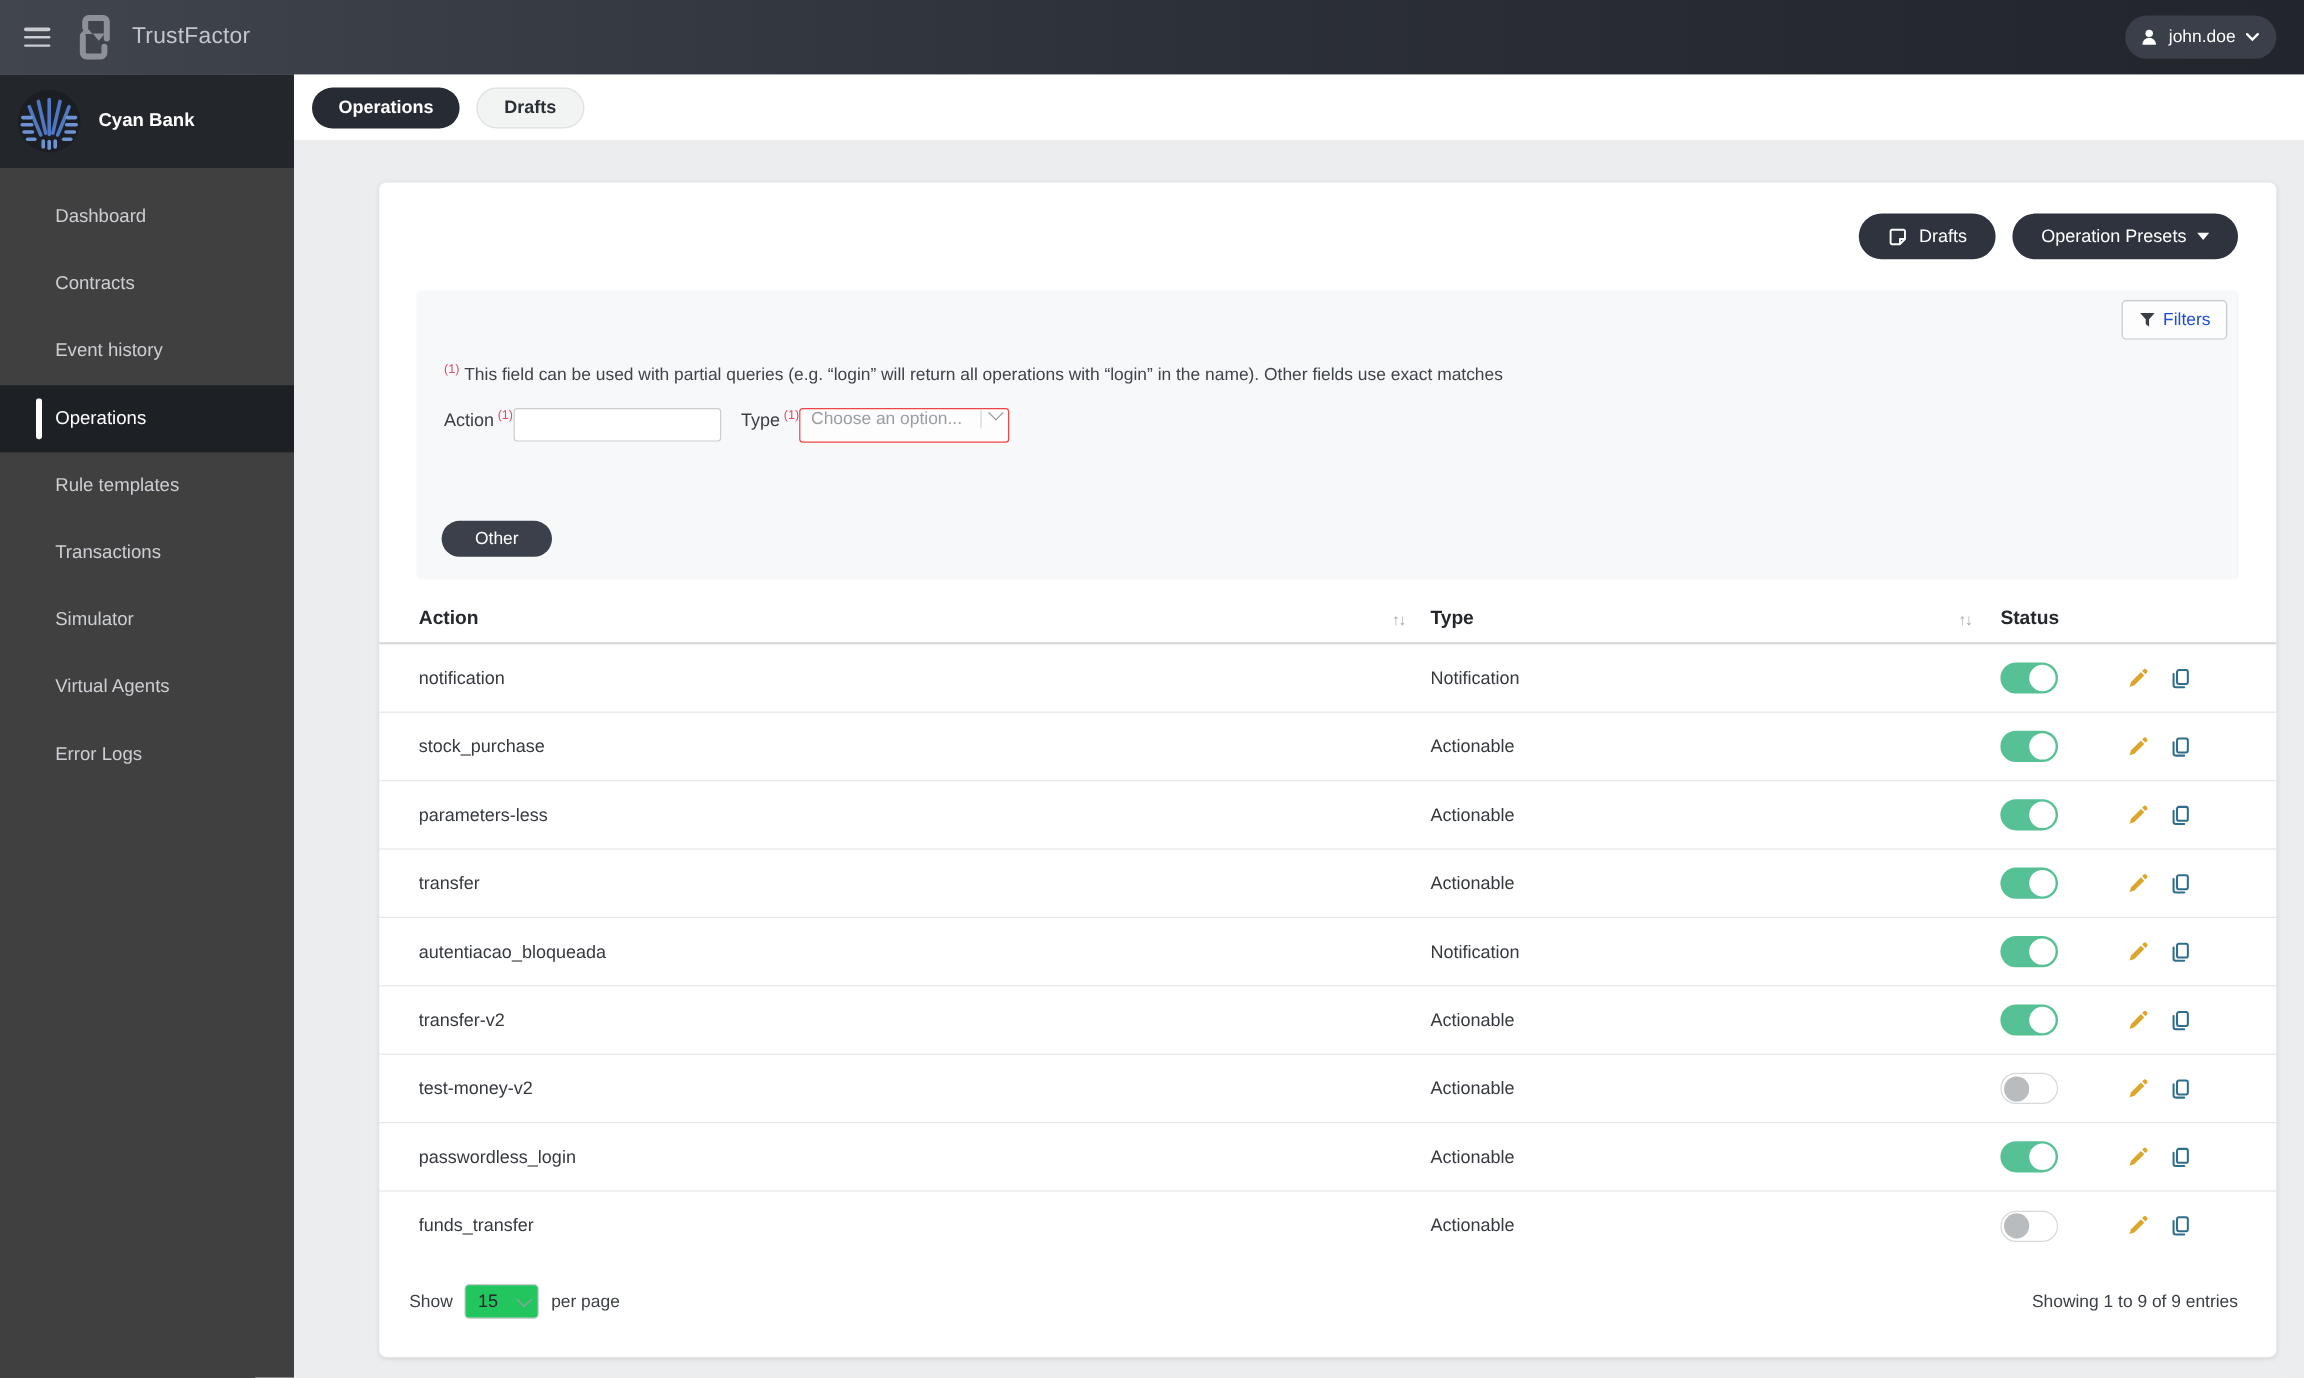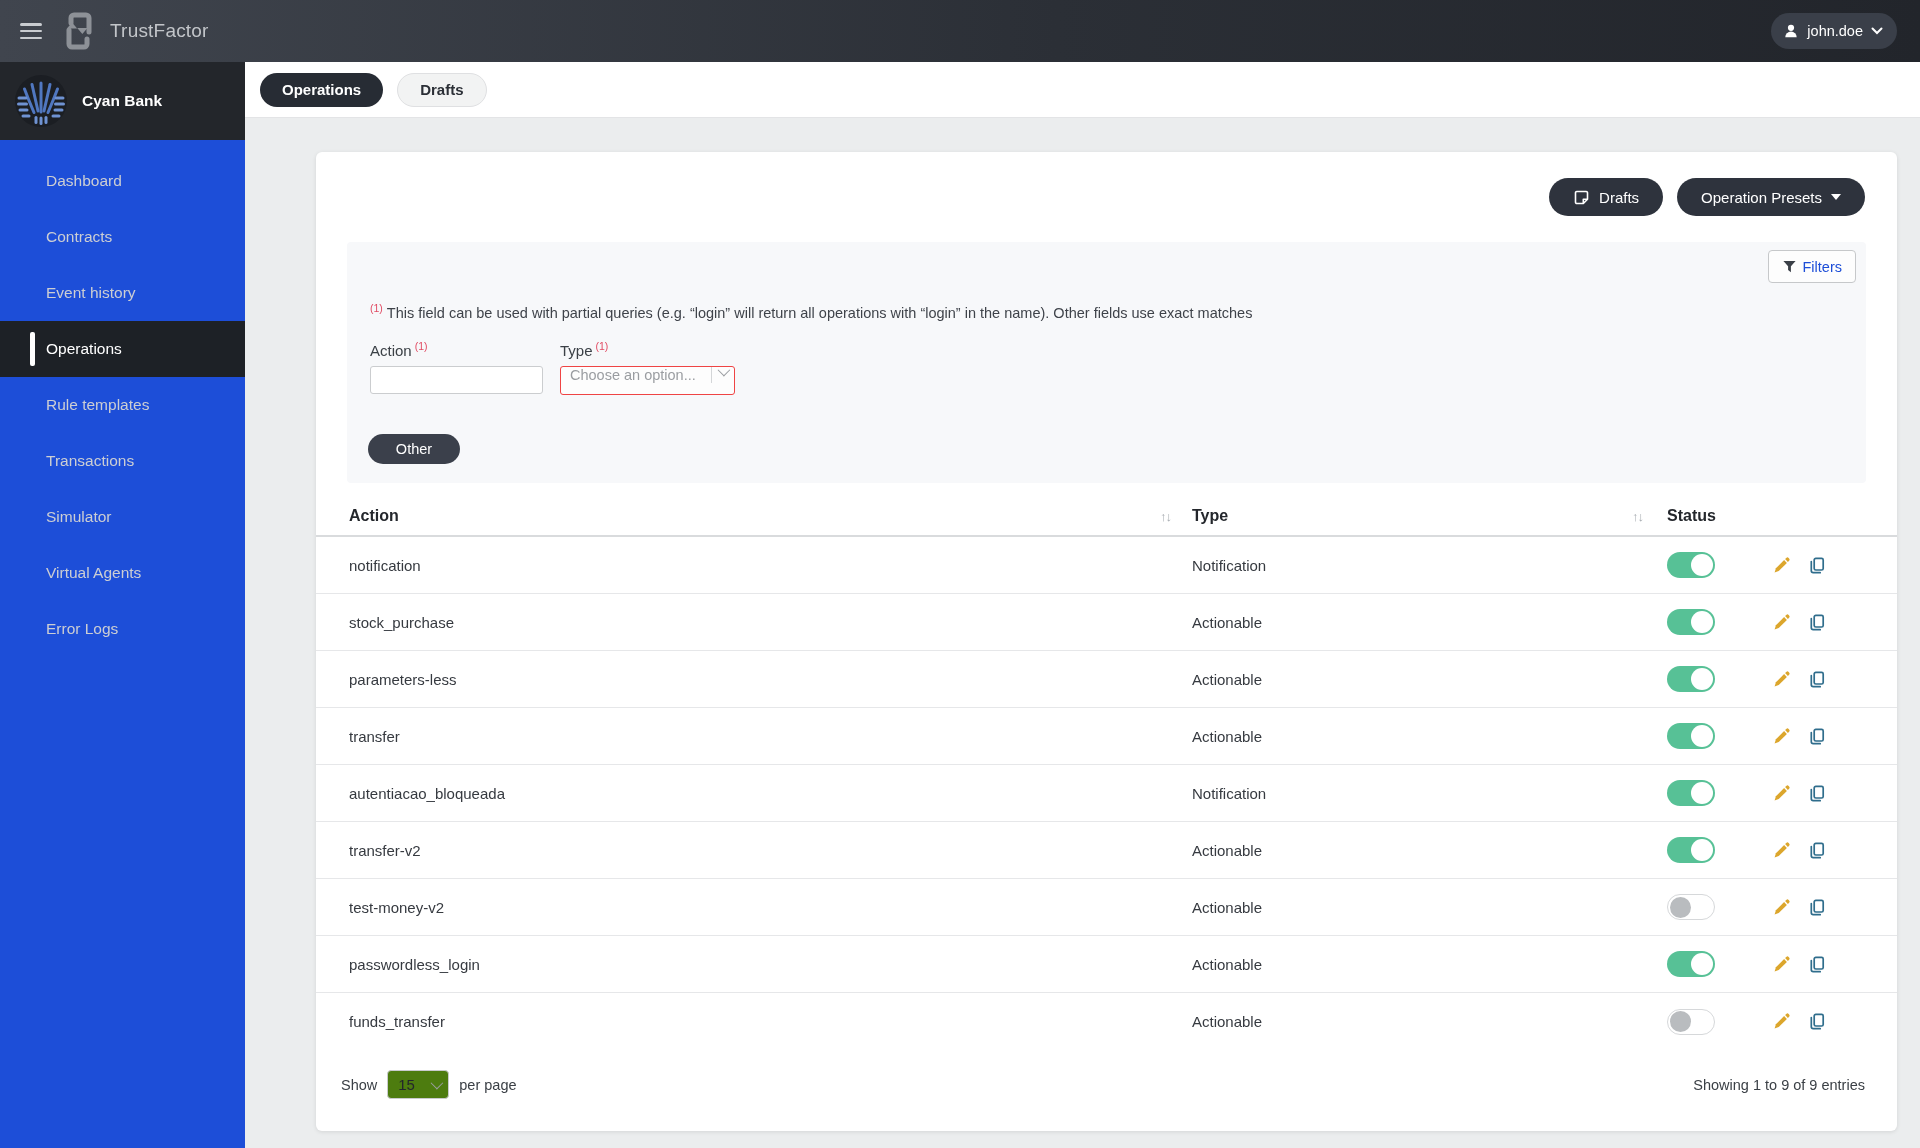--- a/index.html
+++ b/index.html
@@ -20,21 +20,21 @@
   .hamburger { width:22px; height:16px; margin-left:20px; display:flex; flex-direction:column; justify-content:space-between; cursor:pointer; }
   .hamburger span { display:block; height:2.5px; background:#c9ccd0; border-radius:2px; }
   .tf-logo { margin-left:16px; }
   .app-title { margin-left:10px; color:#c2c5c9; font-size:19px; letter-spacing:.2px; }
   .user-pill {
     position:absolute; right:23px; top:13px; height:36px;
     background:#3a3f49; border-radius:18px; display:flex; align-items:center;
     padding:0 14px 0 12px; gap:8px; color:#fff; font-size:14.5px; cursor:pointer;
   }
   
-  .sidebar { position:absolute; left:0; top:62px; width:245px; height:1086px; background:#1d4ed8; }
+  .sidebar { position:absolute; left:0; top:62px; width:245px; height:1086px; background:#404040; }
   .side-header { height:78px; background:#23262b; display:flex; align-items:center; padding:0 14px; gap:14px; }
   .bank-name { color:#fff; font-weight:bold; font-size:15.5px; }
   .nav { padding-top:13px; }
   .nav-item { position:relative; height:56px; display:flex; align-items:center; padding-left:46px;
     color:#ccced3; font-size:15.5px; cursor:pointer; }
   .nav-item.active { background:#1d2126; color:#fff; }
   .active-bar { position:absolute; left:30px; top:11px; width:5px; height:34px; background:#fff; border-radius:2px; }
   
   .main { position:absolute; left:245px; top:62px; right:0; bottom:0; }
   .tabrow { height:56px; background:#fff; border-bottom:1px solid #e3e4e6; display:flex; align-items:center; padding-left:15px; gap:14px; }
@@ -49,21 +49,21 @@
   .btn-dark { height:38px; background:#2e333d; color:#fff; border:none; border-radius:19px;
     font-family:inherit; font-size:15px; display:flex; align-items:center; gap:9px; padding:0 24px; cursor:pointer; }
   .caret-down { width:0; height:0; border-left:5px solid transparent; border-right:5px solid transparent; border-top:6px solid #fff; }
   
   .filter-panel { position:relative; margin:26px 31px 0 31px; height:241px; background:#f7f8fa; border-radius:4px; padding:8px 10px 0 23px; }
   .filters-btn { position:absolute; right:10px; top:8px; height:33px; background:#fdfdfd; border:1px solid #c6c8ca;
     border-radius:4px; display:flex; align-items:center; gap:6px; padding:0 13px; font-family:inherit; font-size:14.5px; color:#1d4ed8; cursor:pointer; }
   .note-line { position:absolute; left:23px; top:60px; right:90px; font-size:14.5px; color:#3f434a; }
   .sup-red { color:#e14b63; font-size:10.5px; vertical-align:super; margin-right:4px; }
   .field-row { position:absolute; left:23px; top:98px; display:flex; gap:17px; }
-  .field { display:flex; flex-direction:column; }
+  .field { display:flex; }
   .field-label { font-size:15px; color:#3b4046; margin-bottom:7px; }
   .field-label .sup-red { margin-left:3px; margin-right:0; }
   .text-input { width:173px; height:28px; border:1px solid #cbcdcf; border-radius:3px; background:#fff;
     font-family:inherit; font-size:14px; padding:0 8px; color:#2e3238; }
   .select-box { width:175px; height:29px; border:1px solid #ef4444; border-radius:3px; background:#fdfdfd;
     display:flex; padding:0 7px 0 9px; cursor:pointer; }
   .select-box .placeholder { color:#9a9da1; font-size:14.5px; flex:1; white-space:nowrap; overflow:hidden; }
   .select-divider { width:1px; height:16px; background:#d4d6d8; margin:0 6px 0 4px; }
   .chev { width:9px; height:9px; border-right:1.8px solid #9a9da1; border-bottom:1.8px solid #9a9da1; transform:rotate(45deg) translateY(-2px); }
   .search-btn { position:absolute; left:21px; top:192px; width:92px; height:30px; background:#3b404b; color:#fff;
@@ -79,21 +79,21 @@
   .toggle { width:48px; height:26px; border-radius:13px; position:relative; cursor:pointer; flex:0 0 auto; }
   .toggle.on { background:#57c196; }
   .toggle.on .knob { position:absolute; right:2px; top:2px; width:22px; height:22px; background:#fff; border-radius:50%; }
   .toggle.off { background:#fff; border:1.5px solid #d6d8da; }
   .toggle.off .knob { position:absolute; left:2px; top:1.5px; width:21px; height:21px; background:#b9bcbf; border-radius:50%; }
   .icon-btn { background:none; border:none; cursor:pointer; padding:0; display:flex; align-items:center; }
   .pencil-btn { margin-left:57px; }
   .copy-btn { margin-left:16px; }
   
   .pager { position:absolute; left:0; right:0; top:918px; display:flex; align-items:center; padding:0 32px 0 25px; font-size:14.5px; color:#3b4046; }
-  .page-size { width:62px; height:29px; border:1px solid #c9cbcd; border-radius:4px; background:#4d7c0f;
+  .page-size { width:62px; height:29px; border:1px solid #c9cbcd; border-radius:4px; background:#22c55e;
     display:flex; align-items:center; justify-content:space-between; padding:0 8px 0 10px; margin:0 10px; cursor:pointer; font-size:15px; color:#24272c; }
   .pager .summary { margin-left:auto; }
   svg { display:block; }
 </style>
 </head>
 <body>
 
 <div class="topbar">
   <div class="hamburger">
       <span></span>

